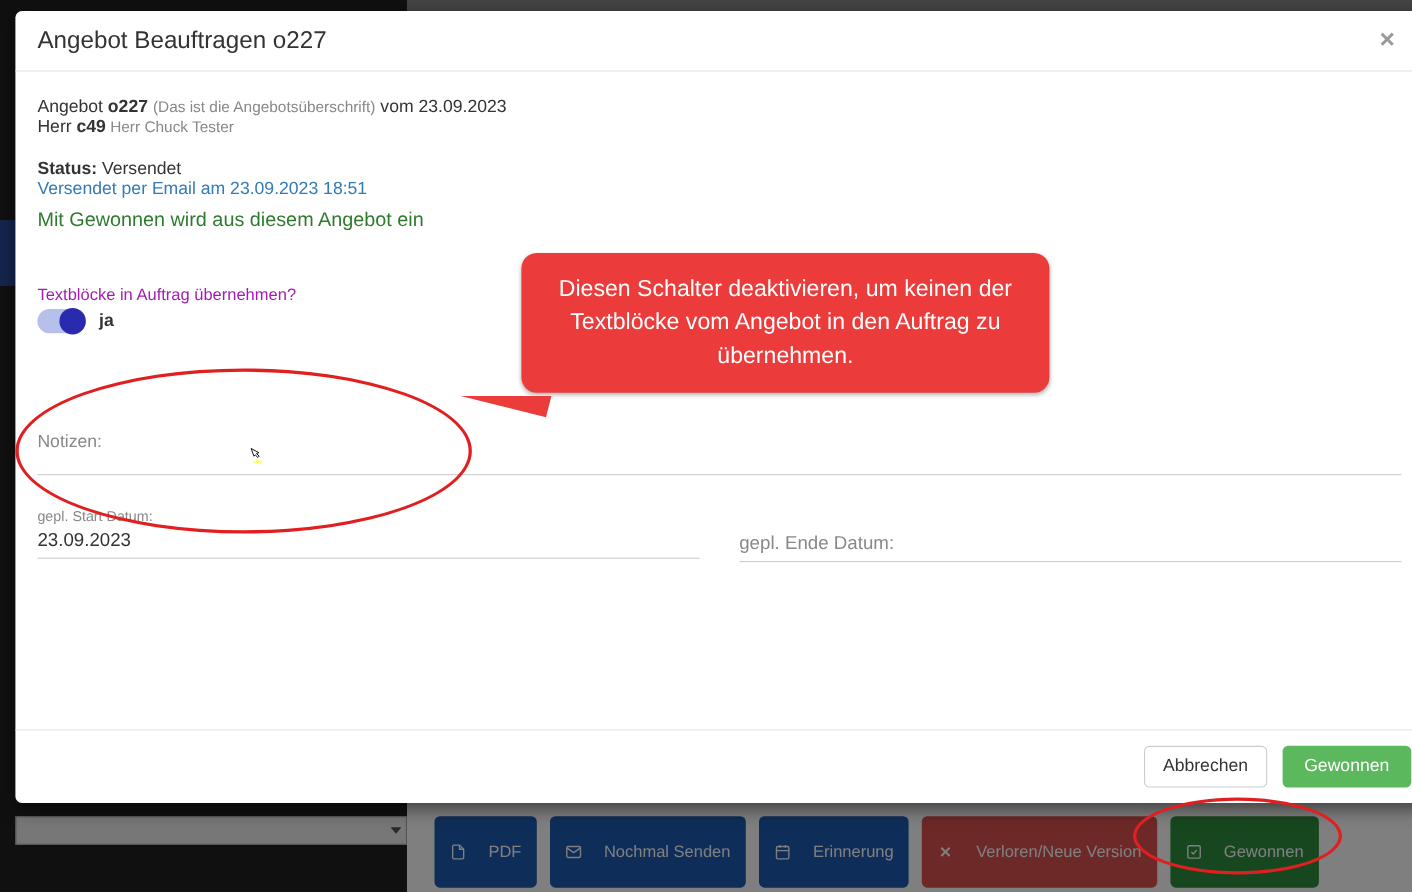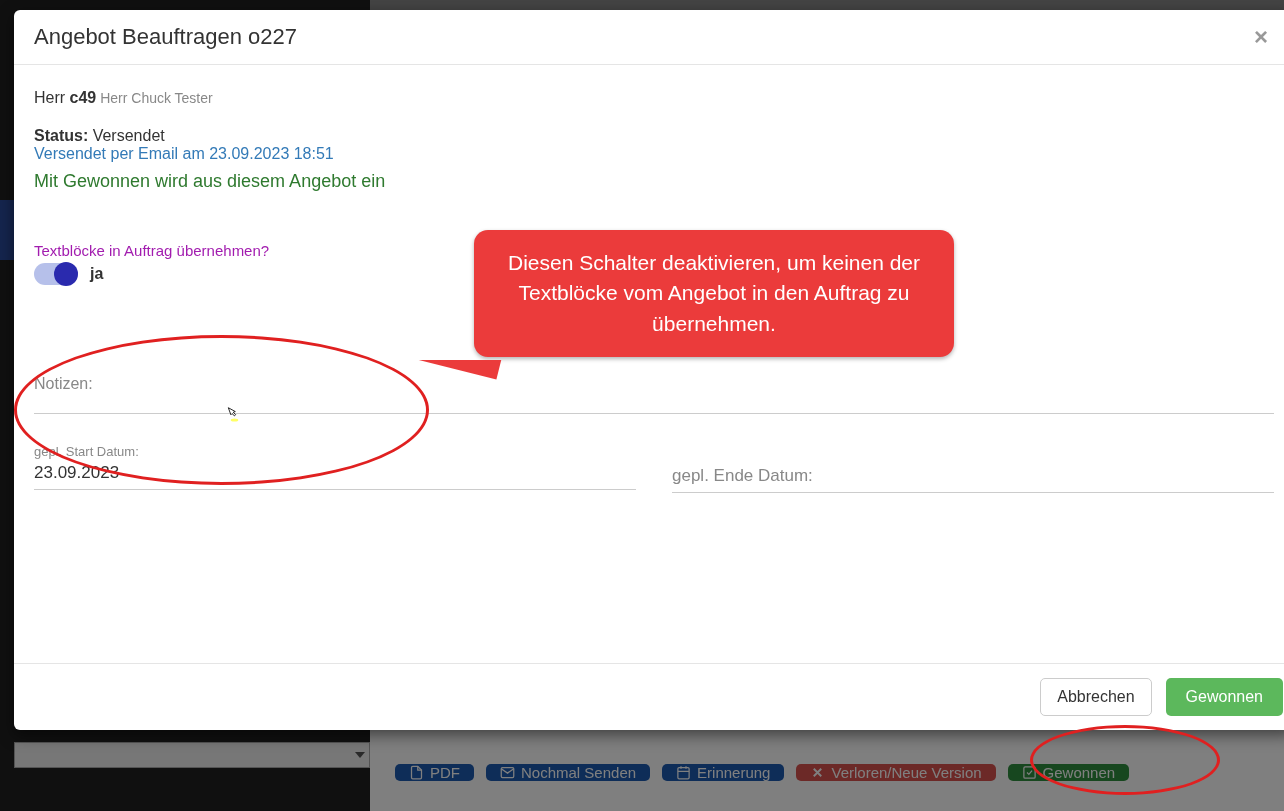--- a/index.html
+++ b/index.html
@@ -46,25 +46,24 @@
     content:""; position:absolute; right:4px; top:9px;
     border-left:5px solid transparent; border-right:5px solid transparent;
     border-top:6px solid #555;
   }
   .toolbar-bottom {
     position:absolute;
     left:395px; top:742px;
     display:flex; gap:12px;
   }
   .btn {
-    display:inline-flex; align-items:center; gap:6px;
-    padding:0 14px; font-size:15px; border-radius:5px;
+    display:inline-flex; align-items:center; gap:20px;
+    padding:24px 14px; font-size:15px; border-radius:5px;
     color:#fff; border:none; cursor:pointer;
     white-space:nowrap;
-    margin-top:22px;
   }
   .btn-blue { background:#1c5ab0; }
   .btn-red  { background:#d9534f; }
   .btn-green{ background:#2f8f3f; }
   .ico { width:15px; height:15px; display:inline-block; }
 
   
   .modal {
     position:absolute;
     left:14px; top:10px;
@@ -239,20 +238,24 @@
 
 <div class="modal">
   <div class="modal-header">
     <h3 class="modal-title">Angebot Beauftragen o227</h3>
     <button class="close">×</button>
   </div>
 
   <div class="modal-body">
 
     <div class="info-line">
+      <span>Angebot </span><span class="bold">o227</span>
+      <span class="muted">(Das ist die Angebotsüberschrift)</span><span> vom </span><span>23.09.2023</span>
+    </div>
+    <div class="info-line">
       <span>Herr </span><span class="bold">c49</span><span class="muted"> Herr Chuck Tester</span>
     </div>
 
     <div style="margin-top:20px">
       <span class="status-label">Status:</span><span> Versendet</span>
     </div>
     <div class="sent-link">Versendet per Email am 23.09.2023 18:51</div>
     <div class="win-msg">Mit Gewonnen wird aus diesem Angebot ein</div>
 
     <div class="toggle-section">

